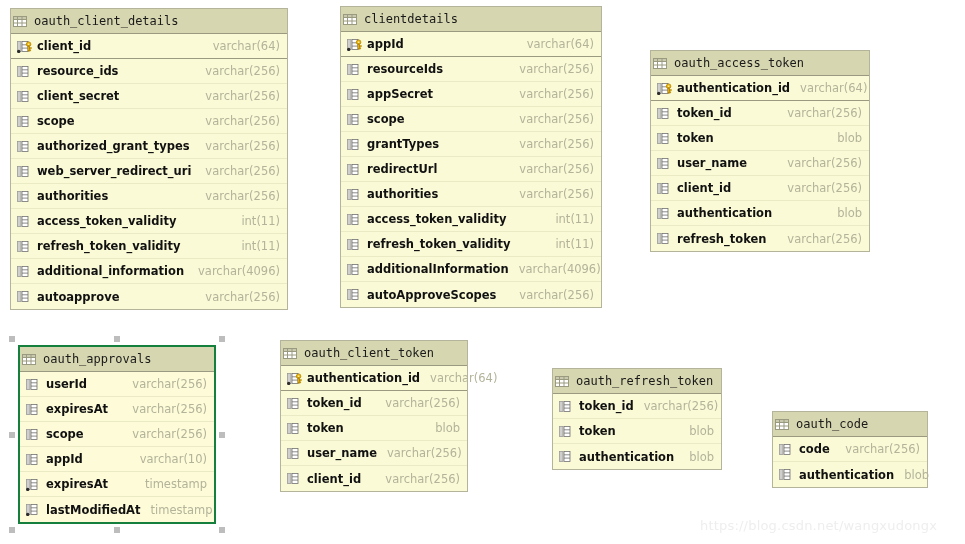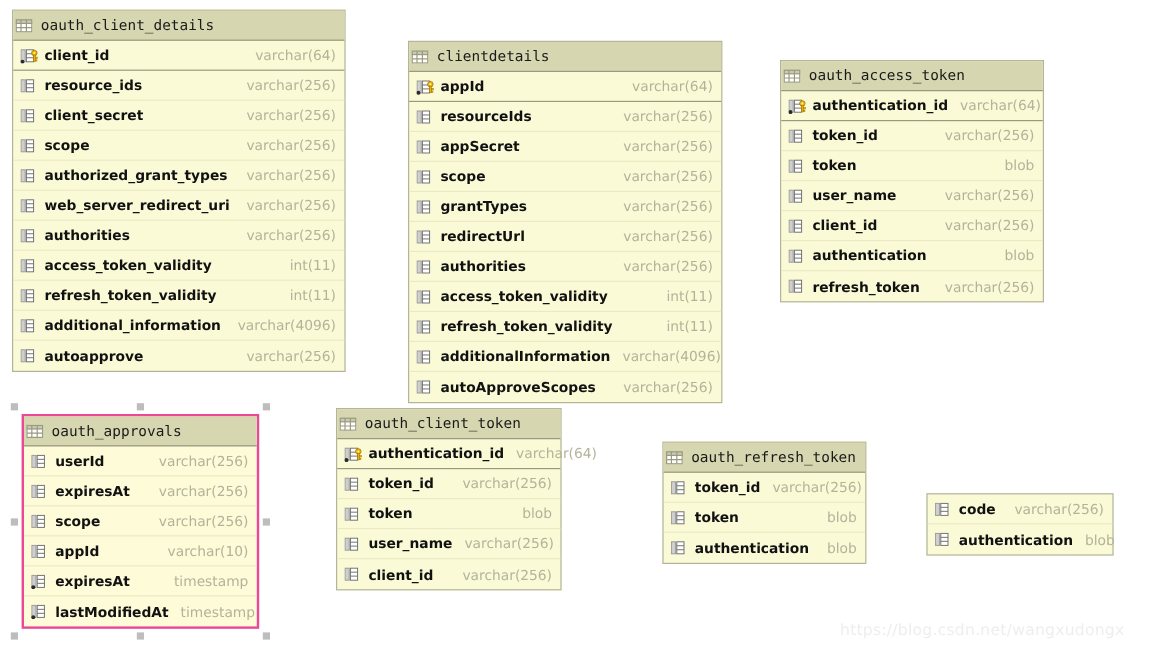--- a/index.html
+++ b/index.html
@@ -24,21 +24,21 @@
 
   
   .entity {
     position: absolute;
     box-sizing: border-box;
     background: #fafad7;
     border: 1px solid #b4b49a;
     box-shadow: 0 0 0 0 transparent;
   }
   .entity.selected {
-    border: 2px solid #ec4899;
+    border: 2px solid #15803d;
     background: #fdfbd8;
   }
 
   
   .entity-header {
     display: flex;
     align-items: center;
     height: 25px;
     background: #d6d6b0;
     border-bottom: 1px solid #9a9a80;
@@ -275,21 +275,21 @@
                 <rect x="5" y="1.5" width="6" height="10" fill="#ffffff" stroke="#6f6f6f" stroke-width="0.8"></rect>
                 <line x1="5" y1="4.8" x2="11" y2="4.8" stroke="#6f6f6f" stroke-width="0.8"></line>
                 <line x1="5" y1="8.1" x2="11" y2="8.1" stroke="#6f6f6f" stroke-width="0.8"></line>
               </svg>
             </span>
             <span class="col-name">autoapprove</span>
             <span class="col-type">varchar(256)</span>
           </div>
         </div>
       </div>
-      <div class="entity" style="left: 340px; top: 6px; width: 262px; margin-top: 28px;">
+      <div class="entity" style="left: 340px; top: 6px; width: 262px;">
         <div class="entity-header">
           <span style="display: flex;">
             <svg class="tbl-icon" viewBox="0 0 14 11" xmlns="http://www.w3.org/2000/svg">
               <rect x="0.5" y="0.5" width="13" height="10" fill="#ffffff" stroke="#9a9a80"></rect>
               <rect x="0.5" y="0.5" width="13" height="3" fill="#c9c9ae" stroke="#9a9a80"></rect>
               <line x1="4.5" y1="0.5" x2="4.5" y2="10.5" stroke="#9a9a80"></line>
               <line x1="9" y1="0.5" x2="9" y2="10.5" stroke="#9a9a80"></line>
               <line x1="0.5" y1="7" x2="13.5" y2="7" stroke="#9a9a80"></line>
             </svg>
           </span>
@@ -768,20 +768,32 @@
                 <line x1="5" y1="4.8" x2="11" y2="4.8" stroke="#6f6f6f" stroke-width="0.8"></line>
                 <line x1="5" y1="8.1" x2="11" y2="8.1" stroke="#6f6f6f" stroke-width="0.8"></line>
               </svg>
             </span>
             <span class="col-name">authentication</span>
             <span class="col-type">blob</span>
           </div>
         </div>
       </div>
       <div class="entity" style="left: 772px; top: 411px; width: 156px;">
+        <div class="entity-header">
+          <span style="display: flex;">
+            <svg class="tbl-icon" viewBox="0 0 14 11" xmlns="http://www.w3.org/2000/svg">
+              <rect x="0.5" y="0.5" width="13" height="10" fill="#ffffff" stroke="#9a9a80"></rect>
+              <rect x="0.5" y="0.5" width="13" height="3" fill="#c9c9ae" stroke="#9a9a80"></rect>
+              <line x1="4.5" y1="0.5" x2="4.5" y2="10.5" stroke="#9a9a80"></line>
+              <line x1="9" y1="0.5" x2="9" y2="10.5" stroke="#9a9a80"></line>
+              <line x1="0.5" y1="7" x2="13.5" y2="7" stroke="#9a9a80"></line>
+            </svg>
+          </span>
+          <span class="entity-title">oauth_code</span>
+        </div>
         <div class="rows">
           <div class="row">
             <span style="display: flex;">
               <svg class="col-icon" viewBox="0 0 15 13" xmlns="http://www.w3.org/2000/svg">
                 <rect x="0.5" y="1.5" width="3.5" height="10" fill="#cfcfcf" stroke="#9a9a9a" stroke-width="0.8"></rect>
                 <rect x="5" y="1.5" width="6" height="10" fill="#ffffff" stroke="#6f6f6f" stroke-width="0.8"></rect>
                 <line x1="5" y1="4.8" x2="11" y2="4.8" stroke="#6f6f6f" stroke-width="0.8"></line>
                 <line x1="5" y1="8.1" x2="11" y2="8.1" stroke="#6f6f6f" stroke-width="0.8"></line>
               </svg>
             </span>

